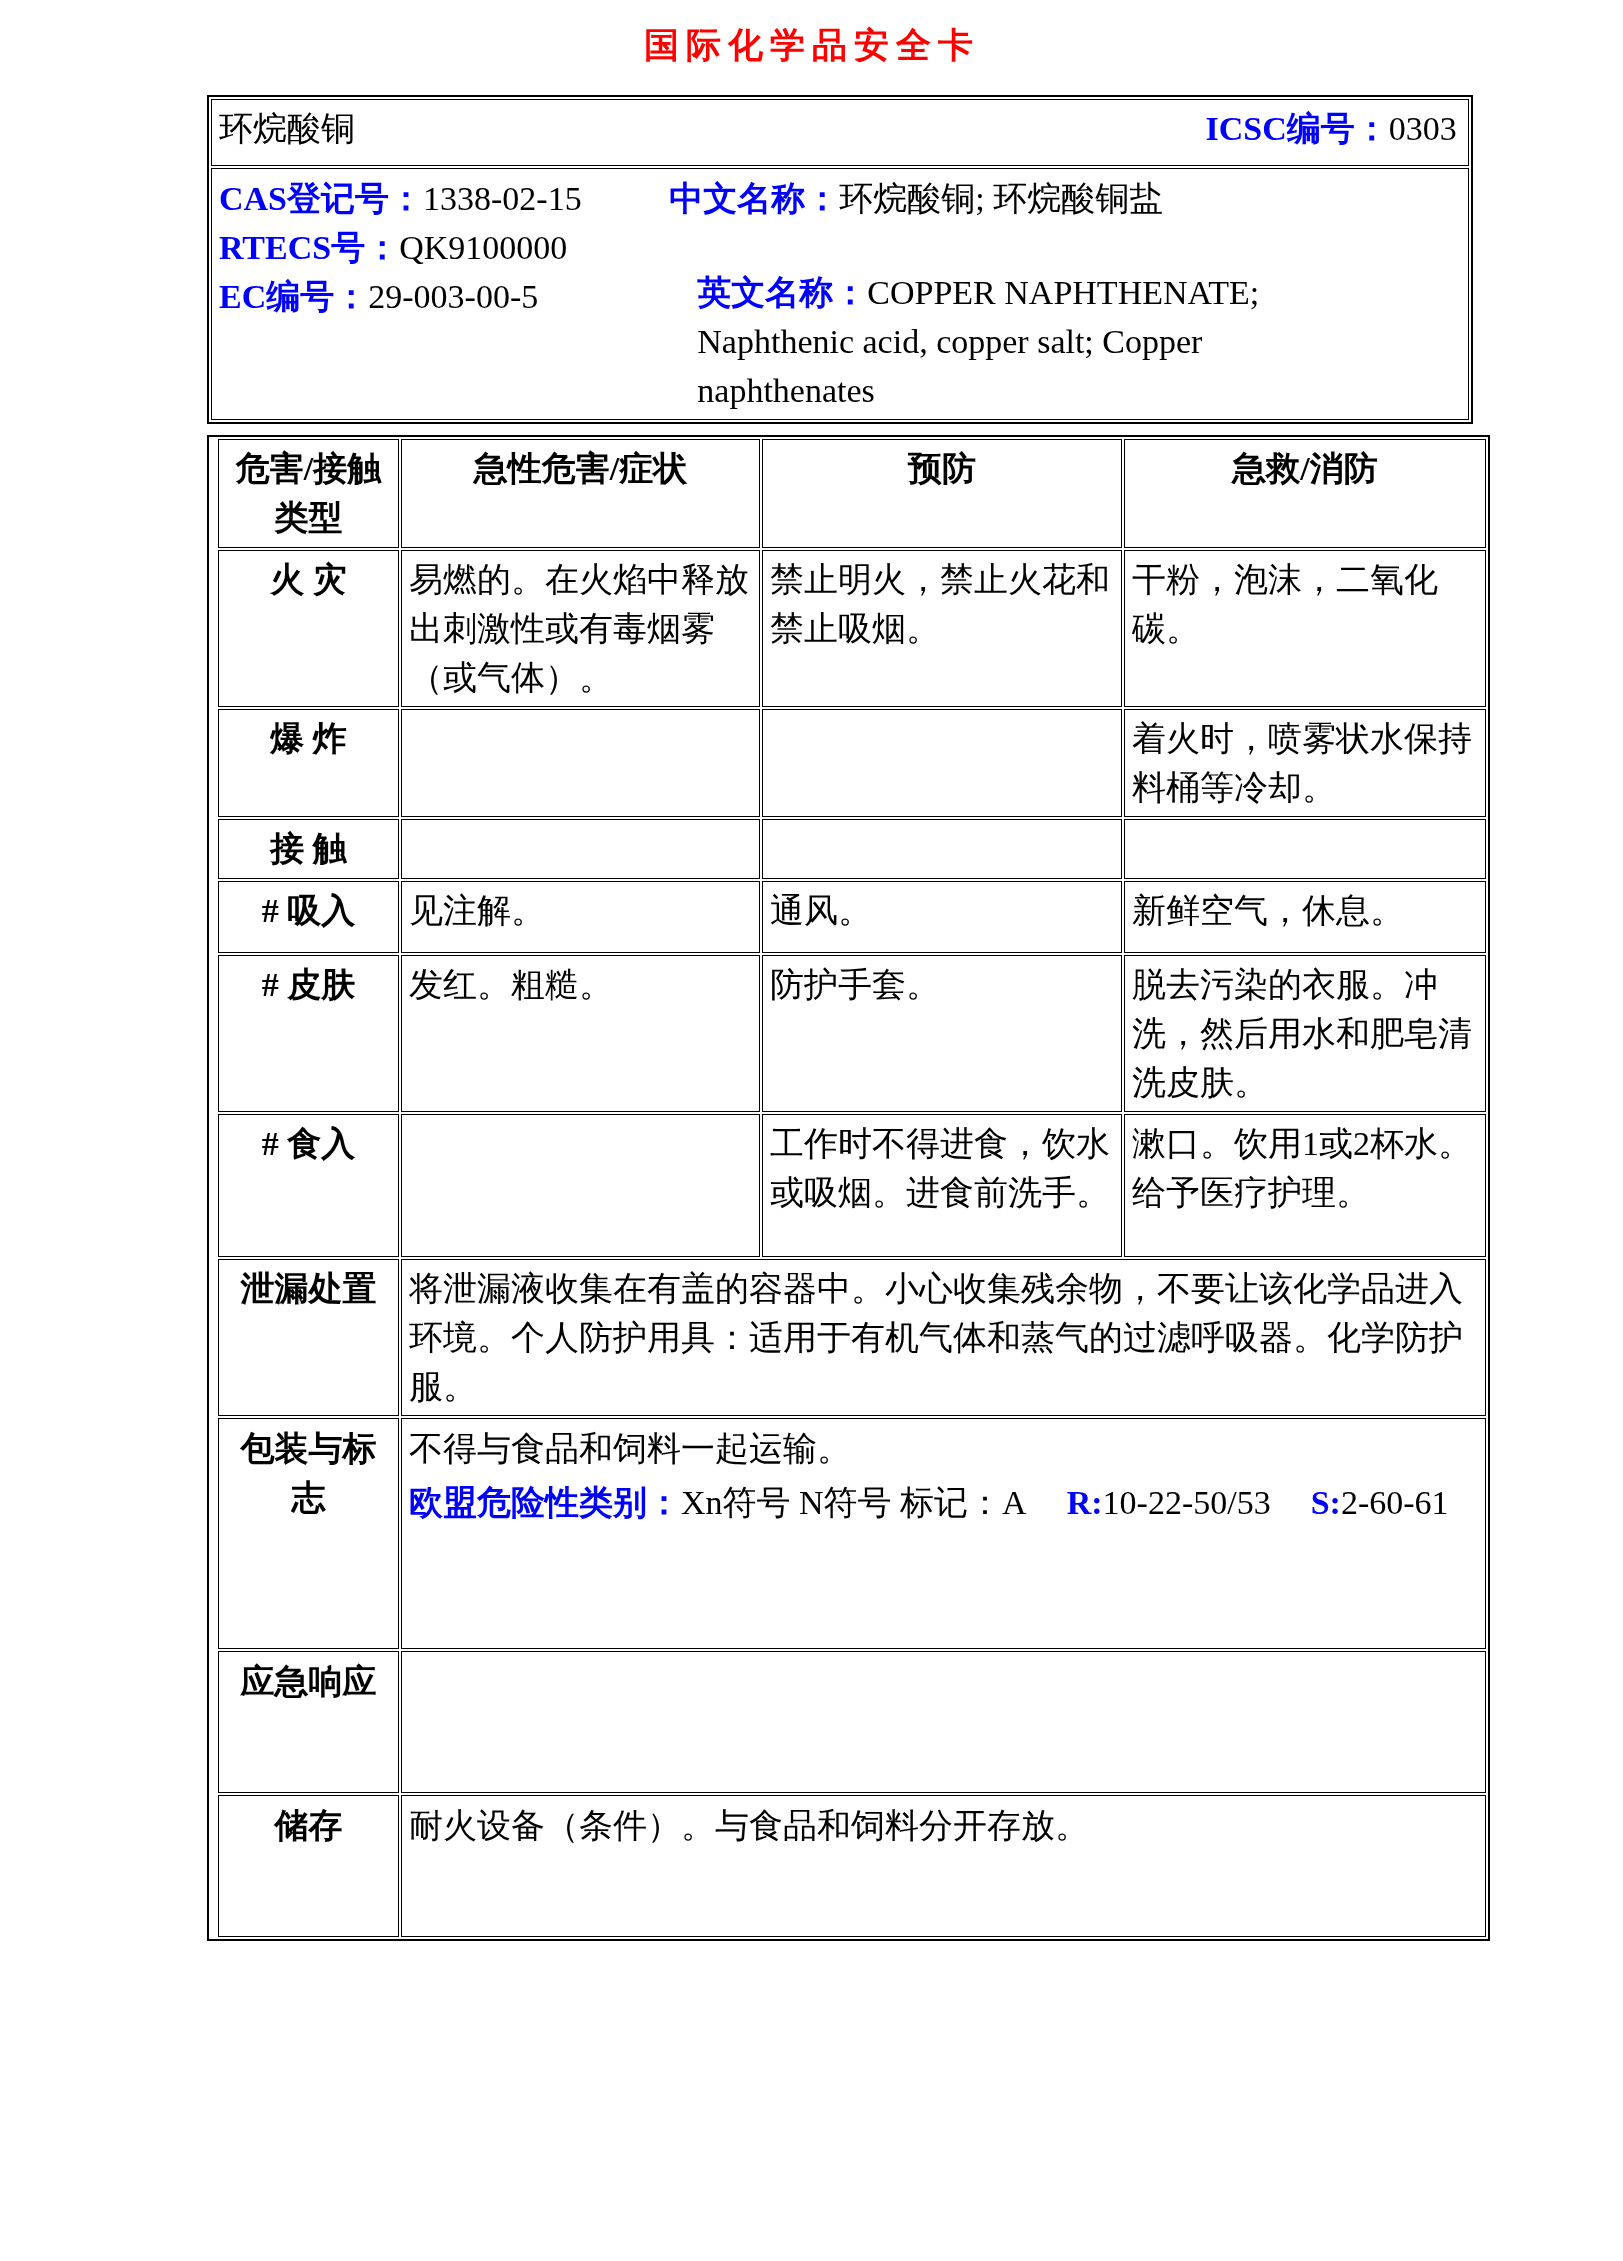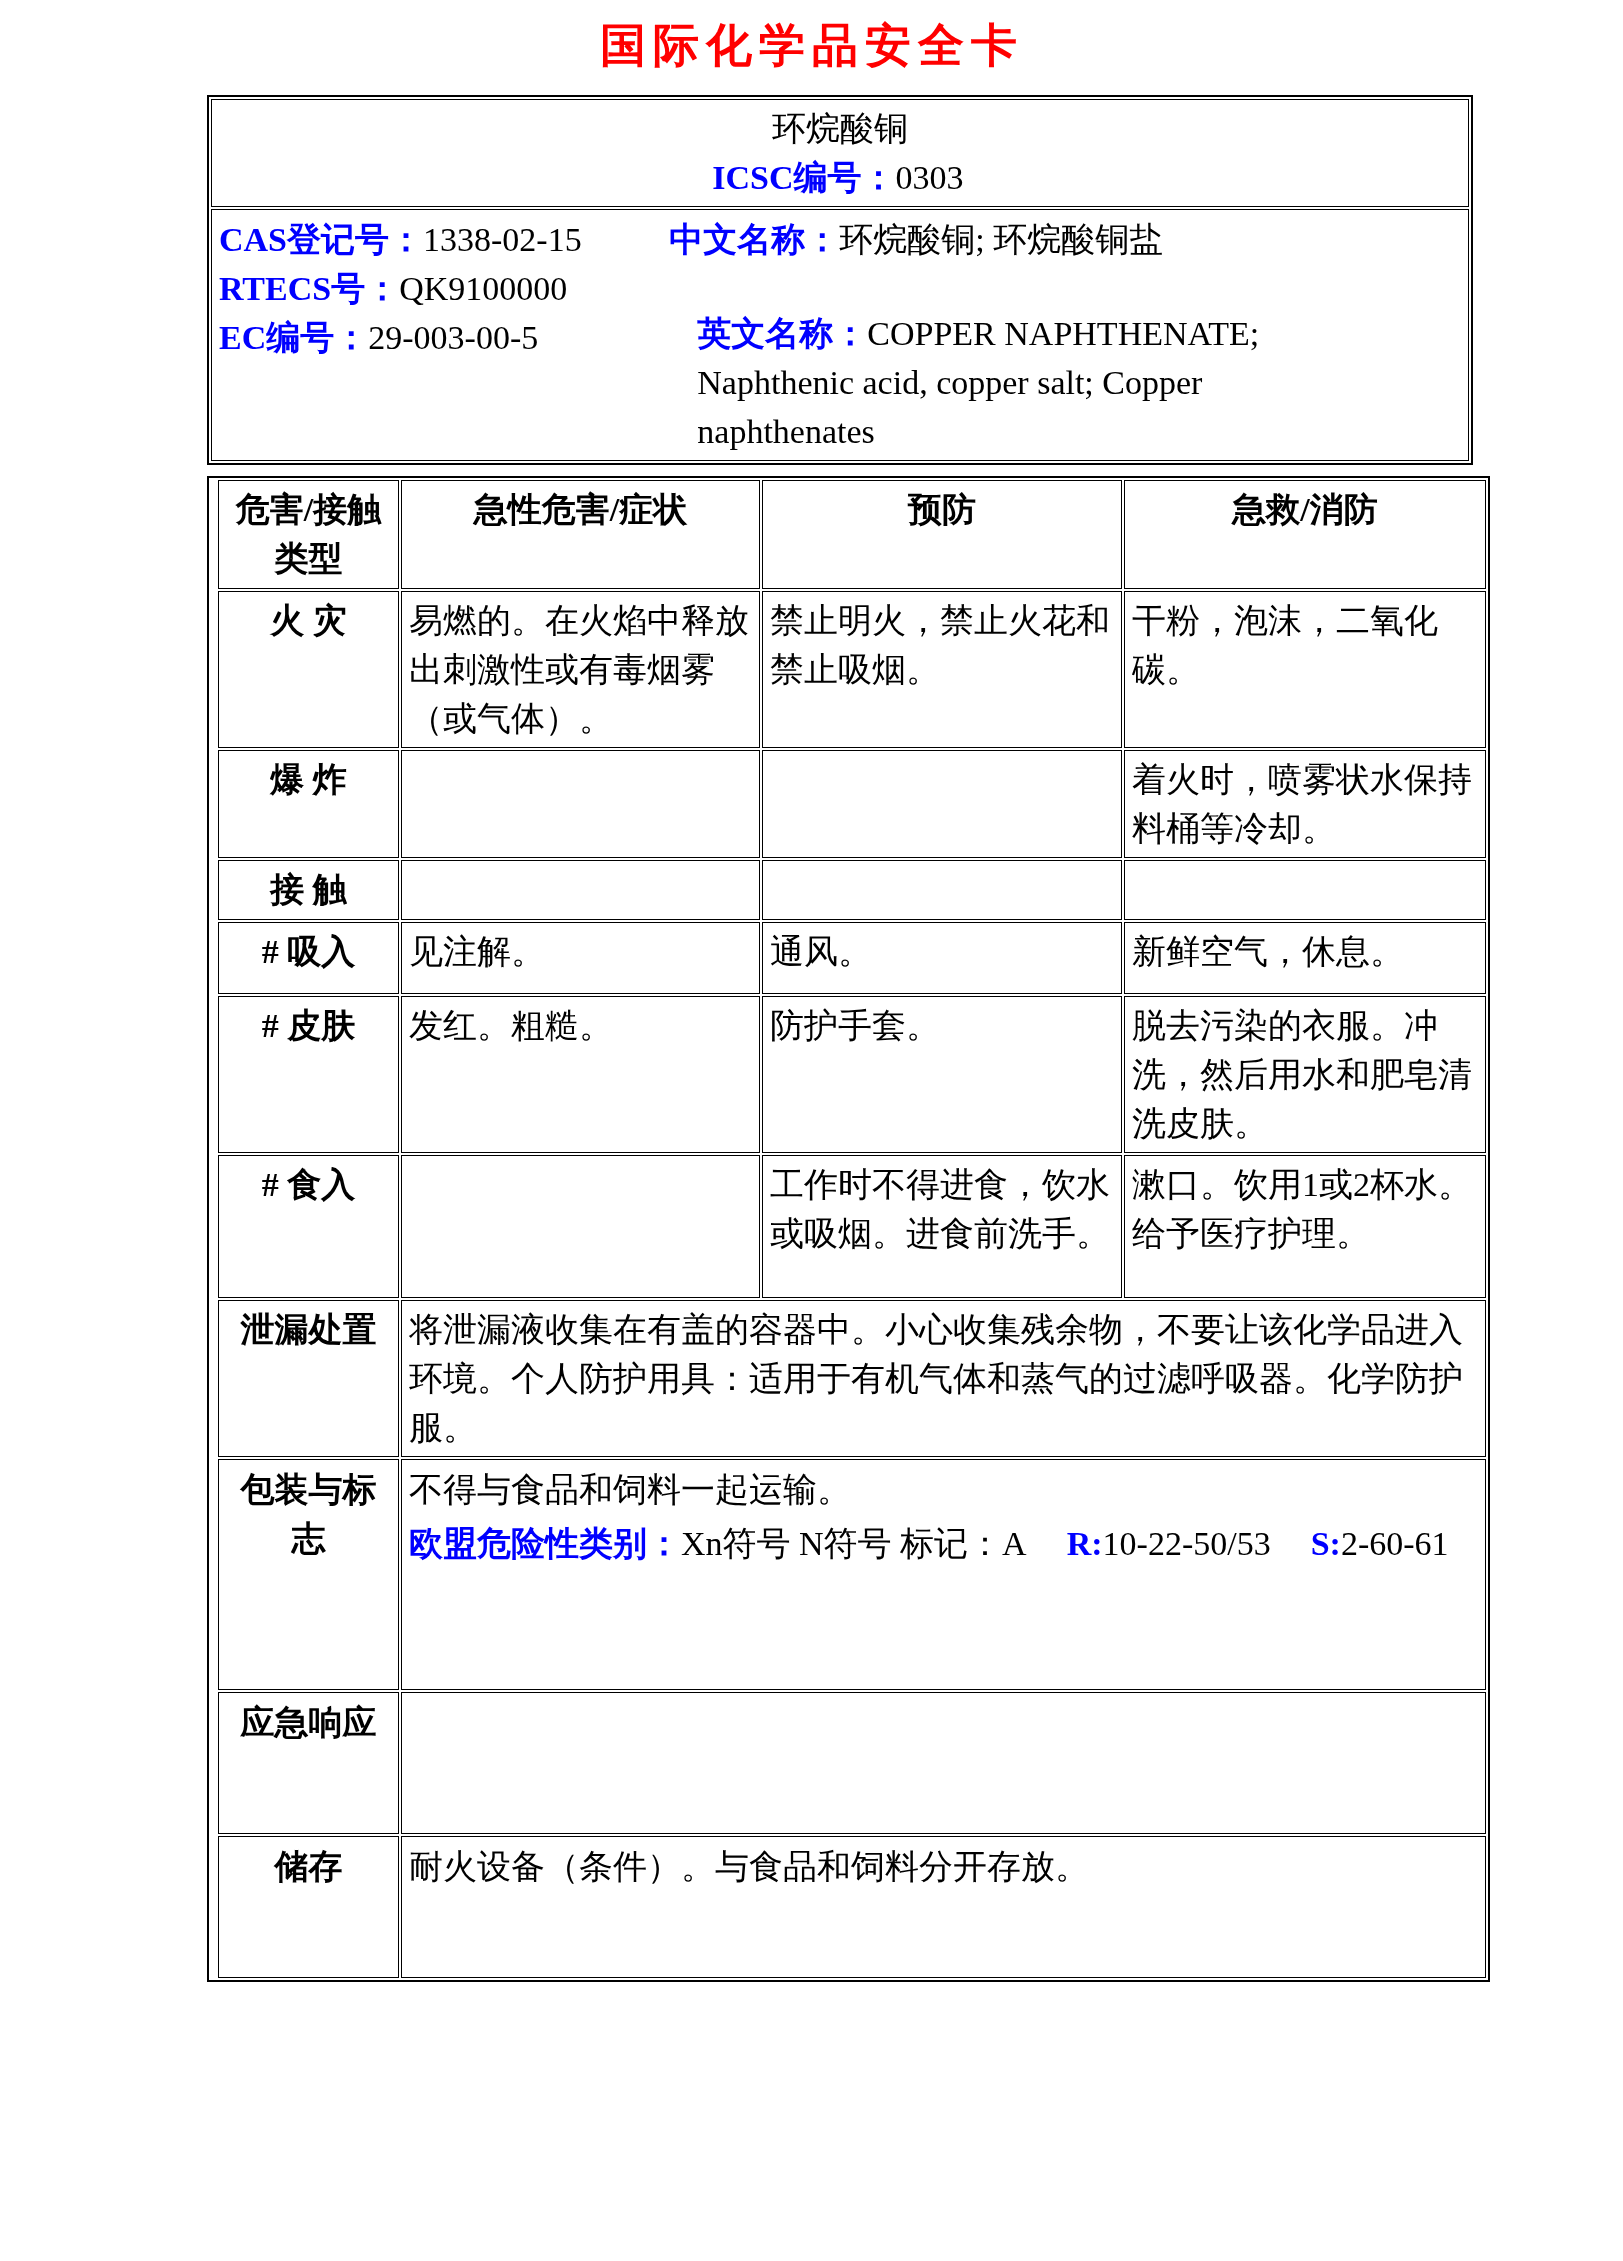--- a/index.html
+++ b/index.html
@@ -13,21 +13,21 @@
     height: 2261px;
     background: #ffffff;
     overflow: hidden;
   }
   .doc-title {
     padding-top: 12.7px;
     width: 100%;
     text-align: center;
     font-family: "DejaVu Sans", sans-serif;
     font-weight: bold;
-    font-size: 46px;
+    font-size: 35px;
     line-height: 64px;
     color: #FF0000;
     letter-spacing: 7px;
   }
   table.card {
     border-collapse: separate;
     border-spacing: 2.1px;
     border: 2.8px solid #000000;
     table-layout: fixed;
     width: 1266px;
@@ -45,21 +45,21 @@
     overflow: hidden;
   }
   .top-table { margin-top: 18.4px; }
   .hazard-table { margin-top: 11.3px; padding-left: 7px; }
 
   .blue { color: #0000FF; font-weight: bold; }
   .val { color: #000000; font-weight: normal; }
 
   
   td.substance-row { height: 57px; vertical-align: middle; }
-  .substance-flex { display: flex; justify-content: space-between; align-items: center; flex-direction: column; }
+  .substance-flex { display: flex; justify-content: space-between; align-items: center; }
   .substance-flex .right { padding-right: 4.2px; }
   td.ident-row { height: 190px; }
   .ident-flex { display: flex; align-items: flex-start; }
   .id-block { width: 439px; flex: none; }
   .id-line { white-space: nowrap; }
   .names-block { width: 708px; flex: none; margin-left: 11.3px; }
   .name-en { margin-top: 45px; margin-left: 28px; }
 
   
   col.c1 { width: 181px; }

